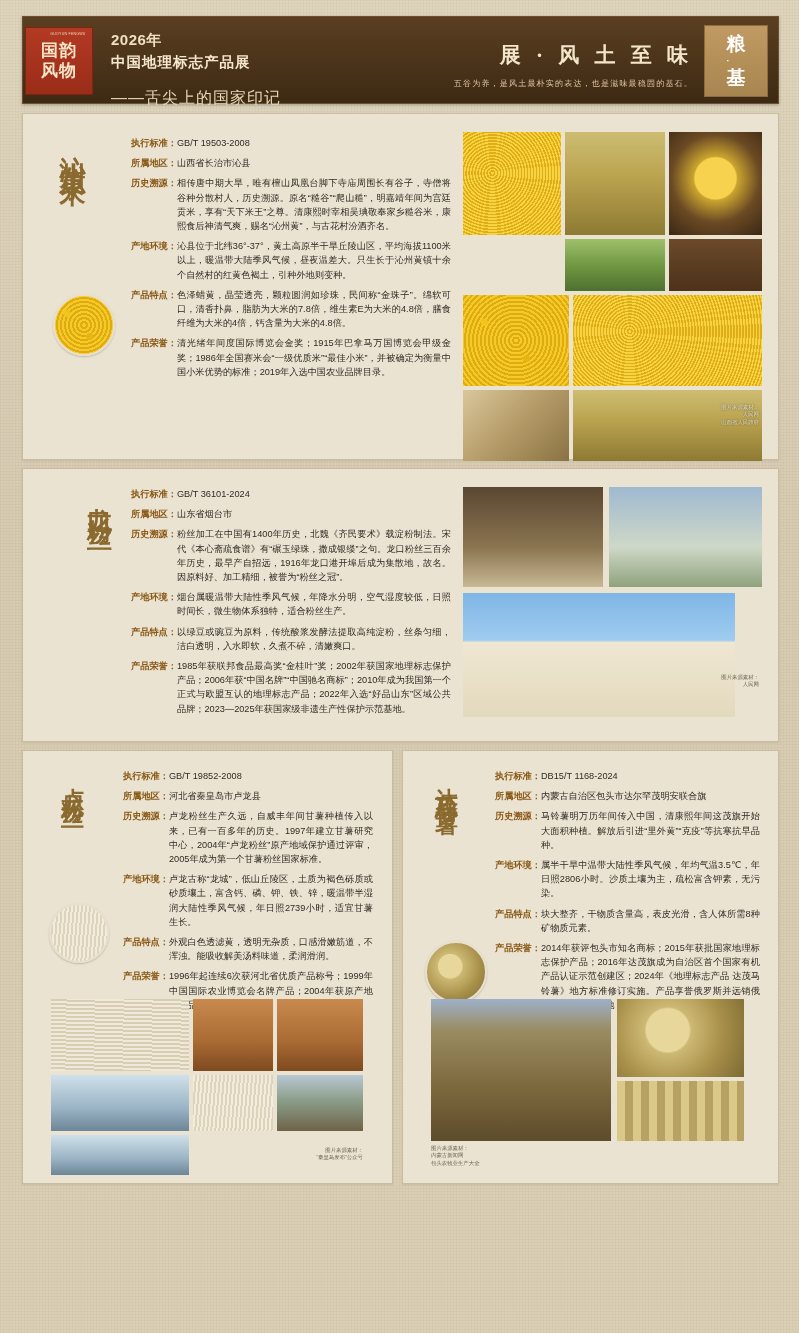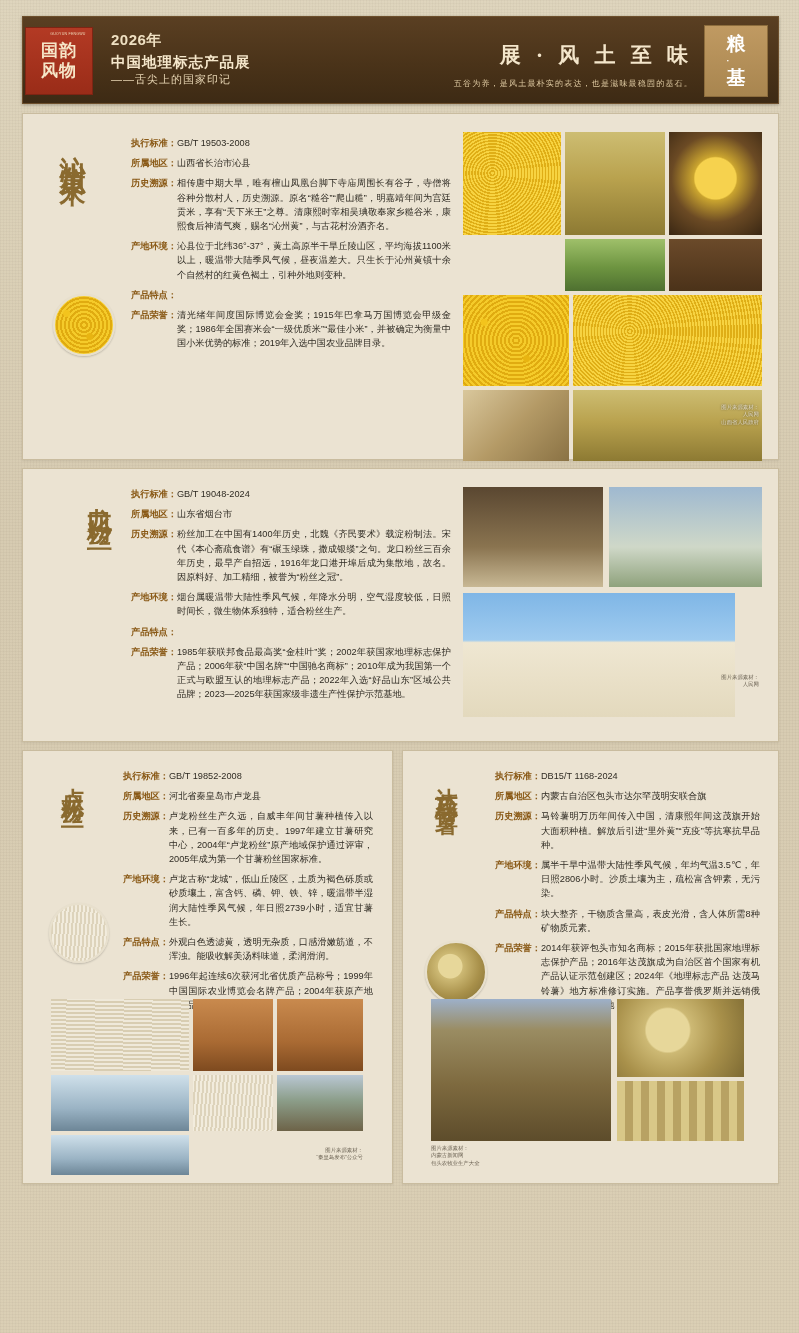--- a/index.html
+++ b/index.html
@@ -36,21 +36,21 @@
     font-size:17px;font-weight:bold;line-height:20px;letter-spacing:1px;
     text-align:center;writing-mode:horizontal-tb;width:40px;
   }
   .logo-sub{
     position:absolute;left:12px;top:4px;font-size:3.6px;color:#f0dcbb;letter-spacing:.2px;
     width:60px;text-align:center;
   }
   .hdr-text{position:absolute;left:88px;top:14px;color:#f3e3c6;}
   .hdr-year{font-size:15px;font-weight:bold;letter-spacing:.5px;color:#efe0c2;}
   .hdr-l1{font-size:14.5px;font-weight:bold;margin-top:3px;letter-spacing:1px;color:#f5e7cb;}
-  .hdr-l2{font-size:11px;margin-top:0;letter-spacing:1px;color:#e8d6b4;}
+  .hdr-l2{font-size:16px;margin-top:16px;letter-spacing:1px;color:#e8d6b4;}
   .hdr-center{
     position:absolute;left:370px;top:24px;width:300px;text-align:right;color:#f4e6cb;
   }
   .hdr-center .big{font-size:21px;letter-spacing:5px;font-family:"Liberation Serif","DejaVu Serif",serif;font-weight:bold;}
   .hdr-center .small{font-size:8px;letter-spacing:1.2px;margin-top:9px;color:#dcc79f;}
   .hdr-badge{
     position:absolute;right:10px;top:8px;width:62px;height:70px;
     background:linear-gradient(180deg,#c09a62 0%,#a8854f 100%);
     color:#fff;display:flex;align-items:center;justify-content:center;
     font-size:19px;font-weight:bold;line-height:24px;
@@ -164,20 +164,21 @@
       <div class="row">
         <span class="lbl">历史溯源：</span>
         <span class="val">相传唐中期大旱，唯有檀山凤凰台脚下寺庙周围长有谷子，寺僧将谷种分散村人，历史溯源。原名“糙谷”“爬山糙”，明嘉靖年间为宫廷贡米，享有“天下米王”之尊。清康熙时宰相吴琠敬奉家乡糙谷米，康熙食后神清气爽，赐名“沁州黄”，与古花村汾酒齐名。</span>
       </div>
       <div class="row">
         <span class="lbl">产地环境：</span>
         <span class="val">沁县位于北纬36°-37°，黄土高原半干旱丘陵山区，平均海拔1100米以上，暖温带大陆季风气候，昼夜温差大。只生长于沁州黄镇十余个自然村的红黄色褐土，引种外地则变种。</span>
       </div>
       <div class="row">
         <span class="lbl">产品特点：</span>
+        <span class="val">色泽蜡黄，晶莹透亮，颗粒圆润如珍珠，民间称“金珠子”。绵软可口，清香扑鼻，脂肪为大米的7.8倍，维生素E为大米的4.8倍，膳食纤维为大米的4倍，钙含量为大米的4.8倍。</span>
       </div>
       <div class="row">
         <span class="lbl">产品荣誉：</span>
         <span class="val">清光绪年间度国际博览会金奖；1915年巴拿马万国博览会甲级金奖；1986年全国赛米会“一级优质米”“最佳小米”，并被确定为衡量中国小米优势的标准；2019年入选中国农业品牌目录。</span>
       </div>
     </div>
 
     <div class="ph millet2" style="left:440px;top:18px;width:98px;height:103px;"></div>
     <div class="ph grainfield" style="left:542px;top:18px;width:100px;height:103px;"></div>
     <div class="ph bowl" style="left:646px;top:18px;width:93px;height:103px;"></div>
@@ -191,36 +192,37 @@
 人民网
 山西省人民政府</div>
   </div>
 
   <div class="panel p2">
     <div class="vtitle" style="left:60px;top:18px;font-size:25px;height:120px;">龙口粉丝</div>
 
     <div class="rows" style="left:108px;top:18px;width:320px;">
       <div class="row">
         <span class="lbl">执行标准：</span>
-        <span class="val">GB/T 19048-2024</span>
+        <span class="val">GB/T 36101-2024</span>
       </div>
       <div class="row">
         <span class="lbl">所属地区：</span>
         <span class="val">山东省烟台市</span>
       </div>
       <div class="row">
         <span class="lbl">历史溯源：</span>
         <span class="val">粉丝加工在中国有1400年历史，北魏《齐民要术》载淀粉制法。宋代《本心斋疏食谱》有“碾玉绿珠，撒成银缕”之句。龙口粉丝三百余年历史，最早产自招远，1916年龙口港开埠后成为集散地，故名。因原料好、加工精细，被誉为“粉丝之冠”。</span>
       </div>
       <div class="row">
         <span class="lbl">产地环境：</span>
         <span class="val">烟台属暖温带大陆性季风气候，年降水分明，空气湿度较低，日照时间长，微生物体系独特，适合粉丝生产。</span>
       </div>
       <div class="row">
         <span class="lbl">产品特点：</span>
+        <span class="val">以绿豆或豌豆为原料，传统酸浆发酵法提取高纯淀粉，丝条匀细，洁白透明，入水即软，久煮不碎，清嫩爽口。</span>
       </div>
       <div class="row">
         <span class="lbl">产品荣誉：</span>
         <span class="val">1985年获联邦食品最高奖“金桂叶”奖；2002年获国家地理标志保护产品；2006年获“中国名牌”“中国驰名商标”；2010年成为我国第一个正式与欧盟互认的地理标志产品；2022年入选“好品山东”区域公共品牌；2023—2025年获国家级非遗生产性保护示范基地。</span>
       </div>
     </div>
 
     <div class="ph kitchen" style="left:440px;top:18px;width:140px;height:100px;"></div>
     <div class="ph portrait" style="left:586px;top:18px;width:153px;height:100px;"></div>
     <div class="ph sky-noodle" style="left:440px;top:124px;width:272px;height:124px;"></div>

